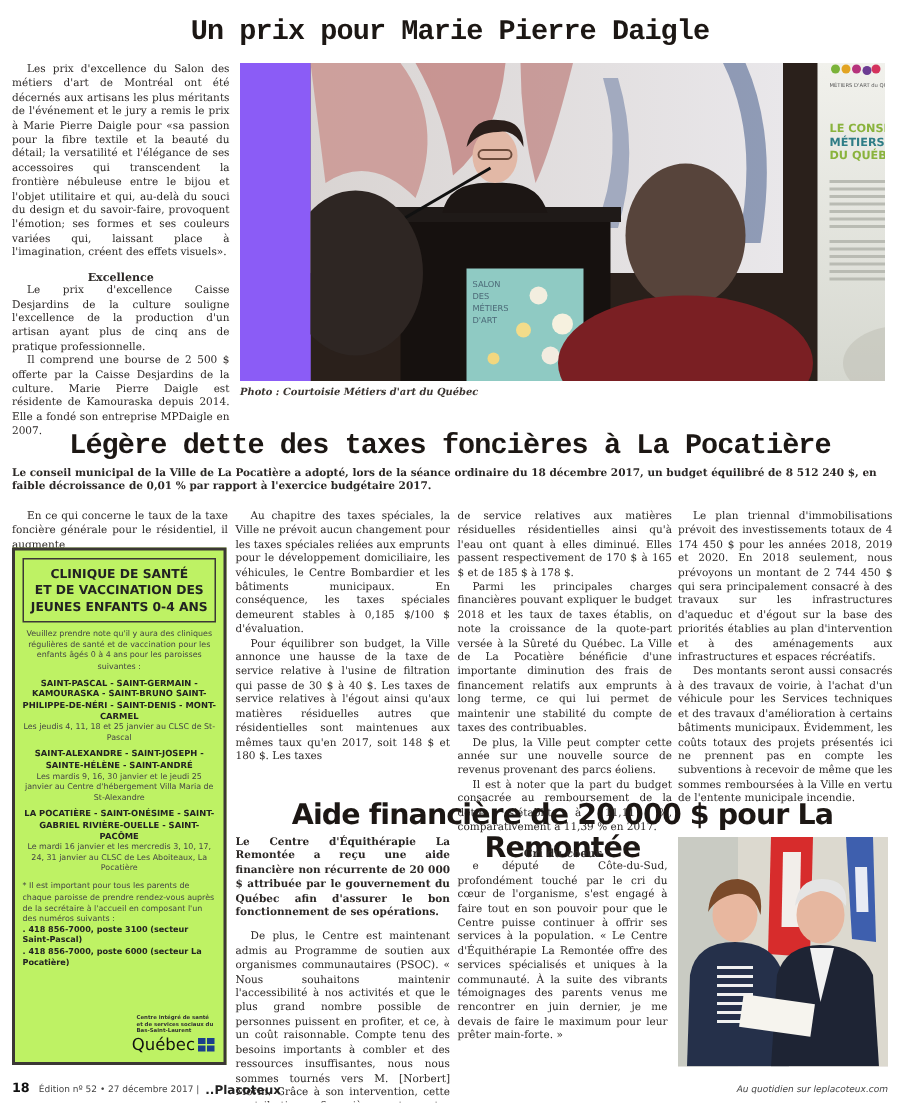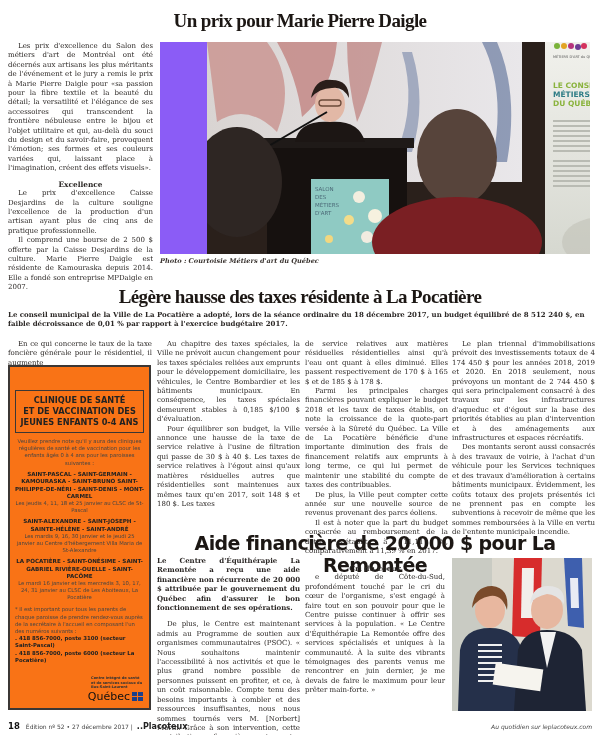--- a/index.html
+++ b/index.html
@@ -1,21 +1,21 @@
 <!DOCTYPE html>
 <html><head>
 <meta charset="utf-8">
 <style>
   * { box-sizing: border-box; margin: 0; padding: 0; }
   html, body { width: 600px; height: 735px; background: #ffffff; overflow: hidden; }
   body { position: relative; font-family: "DejaVu Serif", "Liberation Serif", serif; color: #2a2522; }
 
   .headline {
     position: absolute; left: 0; width: 600px; text-align: center;
-    font-family: Liberation Serif, serif;
+    font-family: Liberation Mono, monospace;
     font-weight: bold; color: #1c1714; letter-spacing: -0.6px;
   }
   .h1 { top: 10px; font-size: 19px; }
   .h2 { top: 286px; font-size: 19px; }
   .h3 { position: absolute; top: 532px; left: 150px; width: 450px; text-align: center;
         font-family: "DejaVu Sans", "Liberation Sans", sans-serif; font-weight: bold;
         font-size: 19px; color: #1c1714; letter-spacing: -0.6px; }
 
   .txt { position: absolute; font-size: 7px; line-height: 9.4px; text-align: justify; color: #2c2826; hyphens: auto; }
   .txt p { text-indent: 10px; }
@@ -28,21 +28,21 @@
   .caption1 { position: absolute; left: 160px; top: 257px; font-size: 6.6px; font-style: italic; font-weight: bold; color: #3a3430; }
 
   
   .a2-lead { position: absolute; left: 8px; top: 310px; width: 584px; font-size: 7px; line-height: 9.4px; font-weight: bold; color: #2c2826; }
   .a2-c1 { left: 8px; top: 340px; width: 144px; }
   .a2-c2 { left: 157px; top: 340px; width: 143px; }
   .a2-c3 { left: 305px; top: 340px; width: 143px; }
   .a2-c4 { left: 452px; top: 340px; width: 143px; }
 
   
-  .ad { position: absolute; left: 8px; top: 365px; width: 143px; height: 345px; border: 2px solid #3b3735; background: #f97316; padding: 23px 5px; font-family: "DejaVu Sans", "Liberation Sans", sans-serif; color: #333; }
+  .ad { position: absolute; left: 8px; top: 365px; width: 143px; height: 345px; border: 2px solid #3b3735; background: #bef264; padding: 5px 5px; font-family: "DejaVu Sans", "Liberation Sans", sans-serif; color: #333; }
   .ad-title { border: 1px solid #3b3735; padding: 4px 2px; text-align: center; font-weight: bold; font-size: 8.2px; line-height: 11px; color: #222; }
   .ad-intro { font-size: 5.3px; line-height: 7.2px; text-align: center; margin-top: 5px; color: #444; }
   .ad-group { text-align: center; margin-top: 4px; }
   .ad-par { font-weight: bold; font-size: 5.6px; line-height: 7.4px; color: #222; }
   .ad-det { font-size: 5.3px; line-height: 7px; color: #444; }
   .ad-note { font-size: 5.3px; line-height: 7.2px; margin-top: 5px; color: #444; }
   .ad-phone { font-size: 5.4px; line-height: 7.2px; font-weight: bold; color: #222; }
   .ad-logo { position: absolute; right: 6px; bottom: 5px; width: 70px; }
   .ad-logo-txt { font-size: 3.6px; line-height: 4.2px; font-weight: bold; color: #333; margin-left: 18px; }
   .ad-logo-row { display: flex; align-items: center; justify-content: flex-end; gap: 2px; margin-top: 1px; }
@@ -141,21 +141,21 @@
     <line x1="120" y1="70" x2="60" y2="105" stroke="#111" stroke-width="2"></line>
 
     <ellipse cx="30" cy="140" rx="45" ry="55" fill="#2e2623"></ellipse>
     <ellipse cx="250" cy="115" rx="40" ry="48" fill="#57443b"></ellipse>
     <ellipse cx="250" cy="200" rx="85" ry="45" fill="#7a1f23"></ellipse>
     <ellipse cx="395" cy="200" rx="40" ry="25" fill="#c2c2b8" opacity="0.6"></ellipse>
   </svg>
 </div>
 <div class="caption1">Photo : Courtoisie Métiers d'art du Québec</div>
 
-<div class="headline h2">Légère hausse des taxes résidente à La Pocatière</div>
+<div class="headline h2">Légère dette des taxes foncières à La Pocatière</div>
 <div class="a2-lead">Le conseil municipal de la Ville de La Pocatière a adopté, lors de la séance ordinaire du 18 décembre 2017, un budget équilibré de 8 512 240 $, en faible décroissance de 0,01 % par rapport à l'exercice budgétaire 2017.</div>
 
 <div class="txt a2-c1">
   <p>En ce qui concerne le taux de la taxe foncière générale pour le résidentiel, il augmente</p>
 </div>
 <div class="txt a2-c2">
   <p>Au chapitre des taxes spéciales, la Ville ne prévoit aucun changement pour les taxes spéciales reliées aux emprunts pour le développement domiciliaire, les véhicules, le Centre Bombardier et les bâtiments municipaux. En conséquence, les taxes spéciales demeurent stables à 0,185 $/100 $ d'évaluation.</p>
   <p>Pour équilibrer son budget, la Ville annonce une hausse de la taxe de service relative à l'usine de filtration qui passe de 30 $ à 40 $. Les taxes de service relatives à l'égout ainsi qu'aux matières résiduelles autres que résidentielles sont maintenues aux mêmes taux qu'en 2017, soit 148 $ et 180 $. Les taxes</p>
 </div>
 <div class="txt a2-c3">

